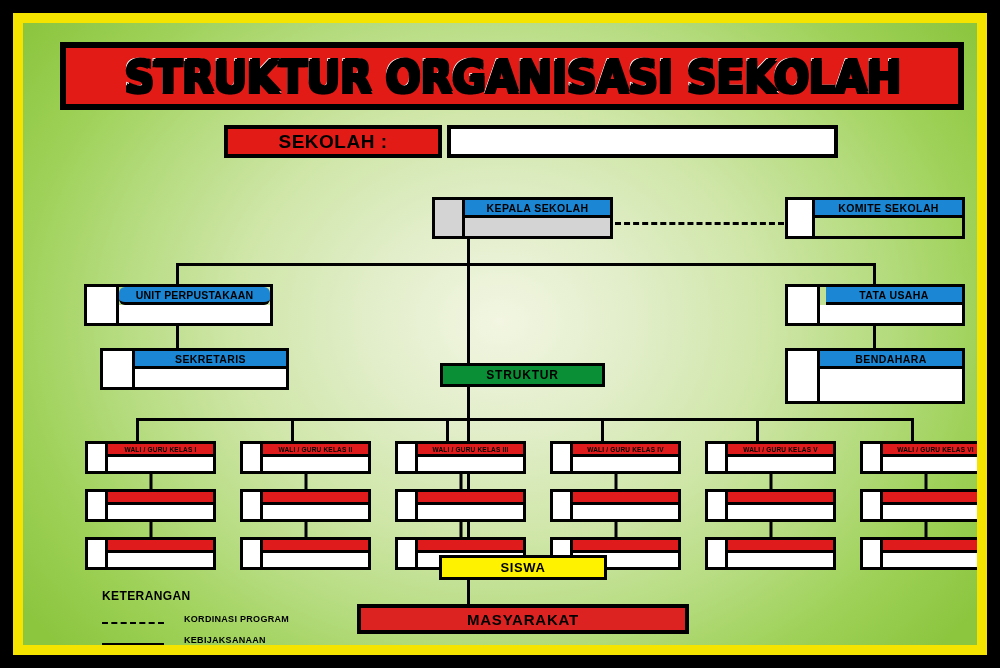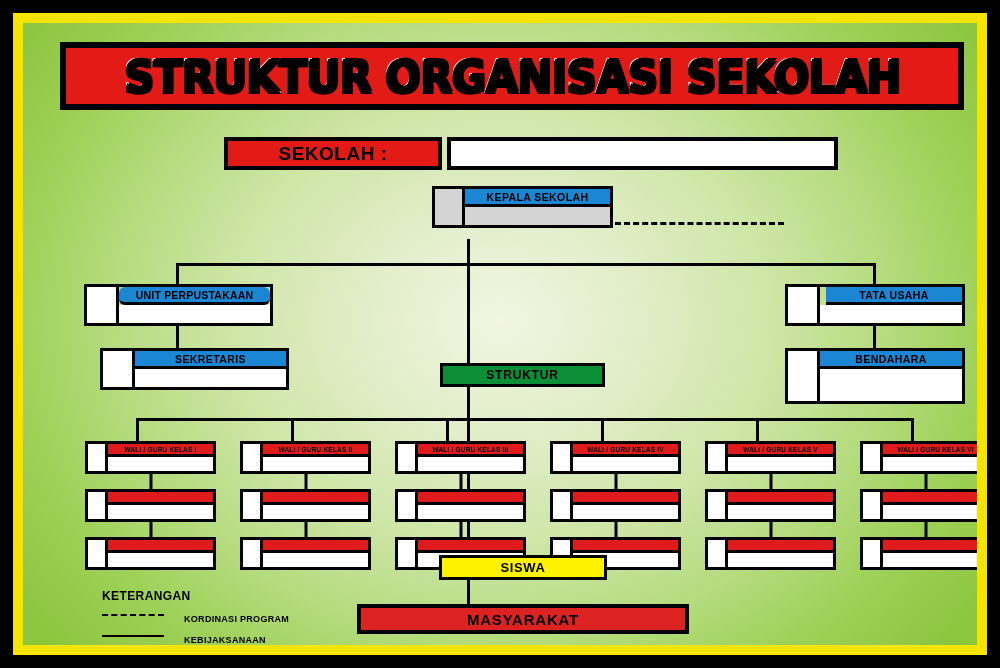--- a/index.html
+++ b/index.html
@@ -57,21 +57,21 @@
     white-space: nowrap;
     transform: scaleX(1.03);
     -webkit-text-stroke: 1.6px #ffffff;
     paint-order: stroke fill;
     text-shadow: 2px 2px 0 #000, -1px 2px 0 #000, 2px -1px 0 #000;
   }
 
   
   #sekolah-row {
     position: absolute;
-    left: 201px; top: 114px;
+    left: 201px; top: 102px;
     display: flex;
     align-items: stretch;
     height: 33px;
   }
   #sekolah-label {
     width: 218px;
     background: #e31b17;
     border: 4px solid #000;
     display: flex; align-items: center; justify-content: center;
     font-size: 19px; font-weight: bold; color: #000;
@@ -119,21 +119,21 @@
     color: #000;
     font-weight: bold;
     white-space: nowrap;
   }
   .card-name {
     background: #ffffff;
     flex: 1 1 auto;
   }
 
   
-  #kepala-sekolah { left: 409px; top: 163px; width: 181px; height: 42px; }
+  #kepala-sekolah { left: 409px; top: 174px; width: 181px; height: 42px; }
   #kepala-sekolah .card-photo { width: 30px; background: #d4d4d4; }
   #kepala-sekolah .card-title { height: 18px; font-size: 10.5px; letter-spacing: 0.4px; }
   #kepala-sekolah .card-name { background: #d4d4d4; }
 
   #komite-sekolah { left: 762px; top: 174px; width: 180px; height: 42px; }
   #komite-sekolah .card-photo { width: 27px; }
   #komite-sekolah .card-title { height: 18px; font-size: 10.5px; letter-spacing: 0.4px; }
   #komite-sekolah .card-name { background: transparent; }
 
   #unit-perpustakaan { left: 61px; top: 261px; width: 189px; height: 42px; }
@@ -224,21 +224,21 @@
   }
 
   
   #legend { position: absolute; left: 79px; top: 566px; }
   #legend-title {
     font-size: 12px; font-weight: bold; color: #000;
     letter-spacing: 0.4px;
     margin-bottom: 11px;
   }
   .legend-row {
-    display: flex; align-items: flex-start;
+    display: flex; align-items: flex-end;
     margin-bottom: 11px;
   }
   .legend-sample { width: 62px; height: 2px; margin-right: 20px; }
   .legend-sample.dash { border-top: 2px dashed #000; height: 0; }
   .legend-sample.solid { background: #000; }
   .legend-label {
     font-size: 9px; font-weight: bold; color: #000;
     letter-spacing: 0.3px; white-space: nowrap;
   }
 </style>
@@ -290,20 +290,27 @@
   <div class="ln ln-v" style="left:444px; top:556px; height:27px;"></div>
 
   <div class="card" id="kepala-sekolah">
     <div class="card-photo"></div>
     <div class="card-body">
       <div class="card-title">KEPALA SEKOLAH</div>
       <div class="card-name"></div>
     </div>
   </div>
 
+  <div class="card" id="komite-sekolah">
+    <div class="card-photo"></div>
+    <div class="card-body">
+      <div class="card-title">KOMITE SEKOLAH</div>
+      <div class="card-name"></div>
+    </div>
+  </div>
 
   <div class="card" id="unit-perpustakaan">
     <div class="card-photo"></div>
     <div class="card-body">
       <div class="card-title">UNIT PERPUSTAKAAN</div>
       <div class="card-name"></div>
     </div>
   </div>
 
   <div class="card" id="sekretaris">

